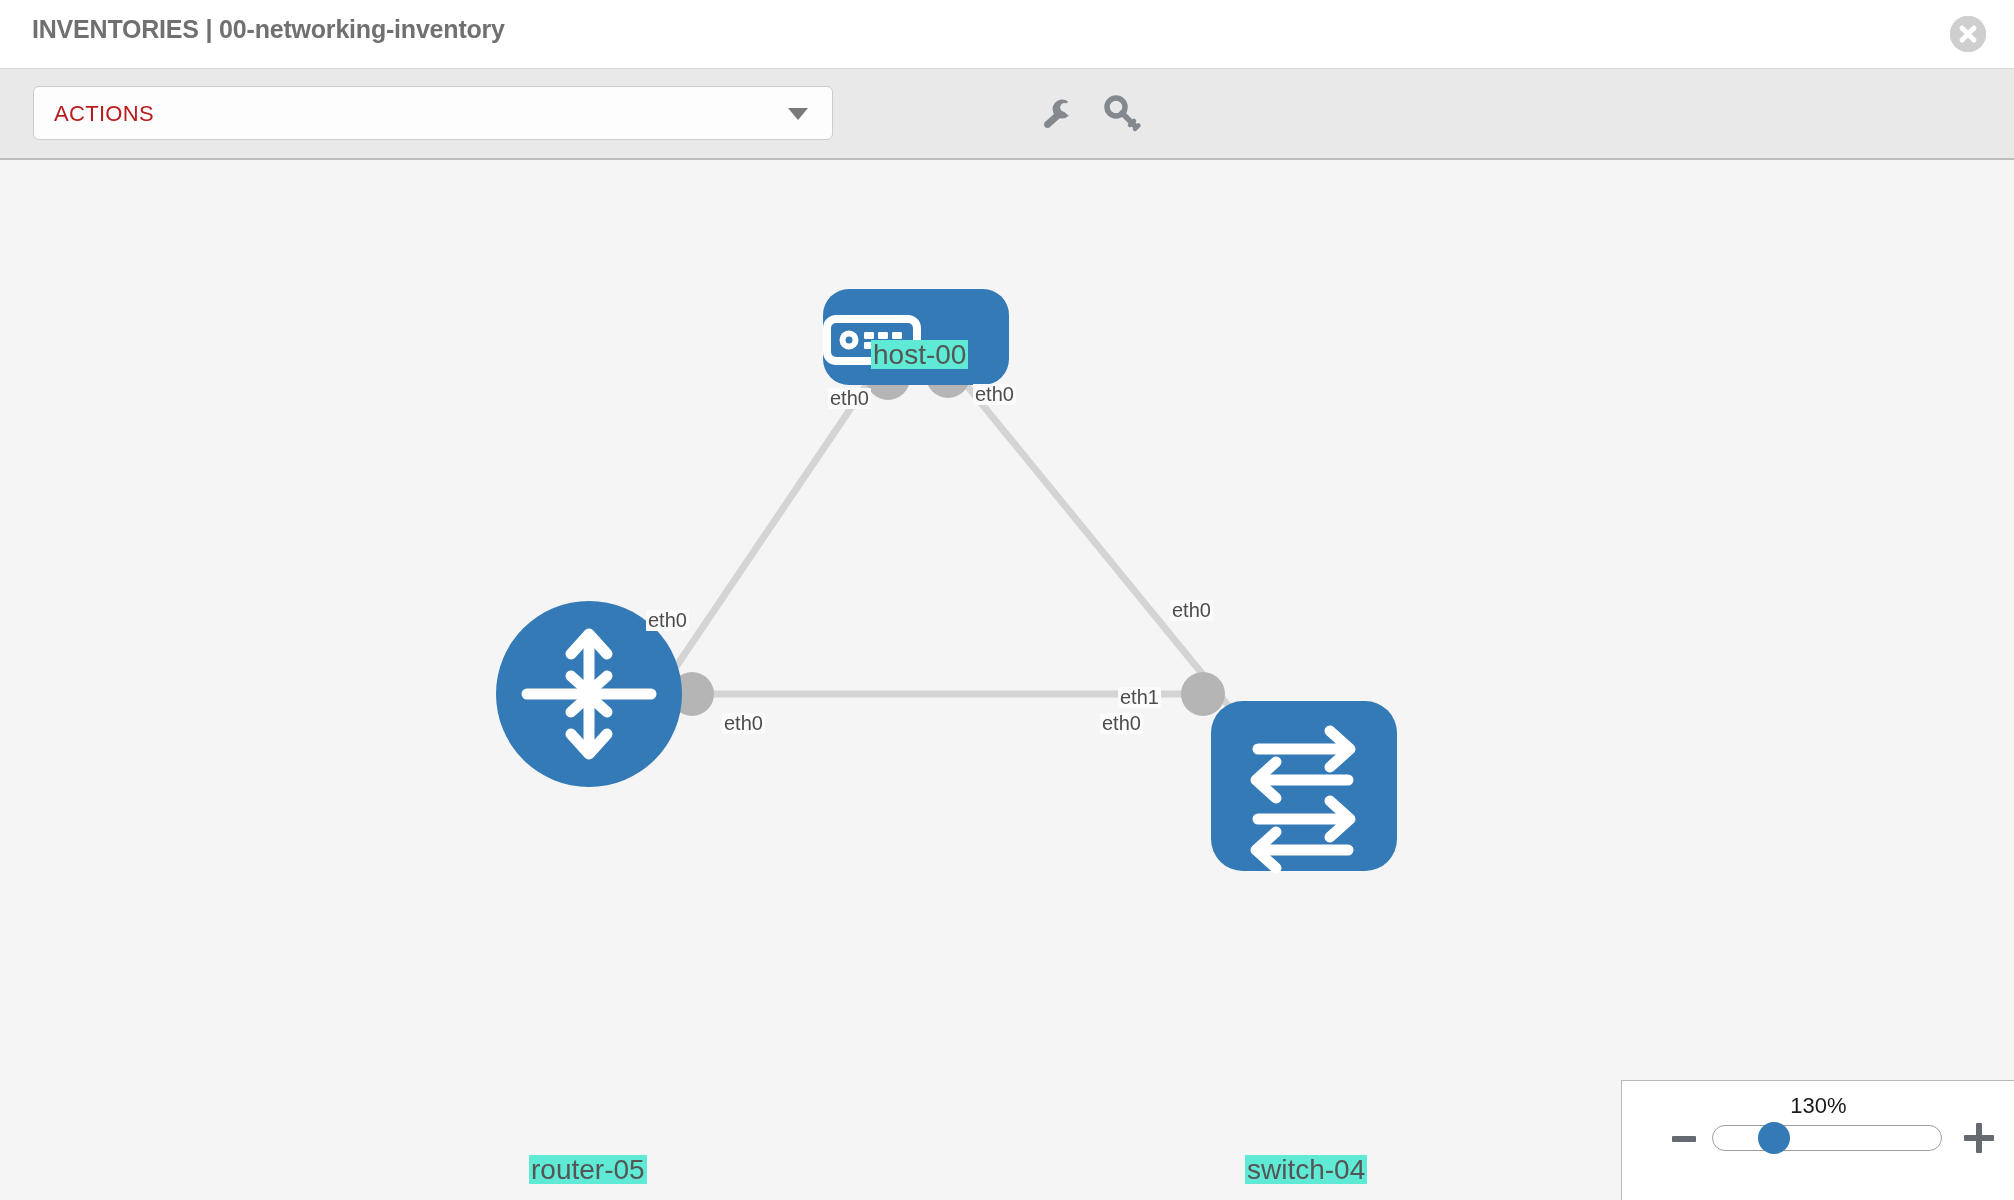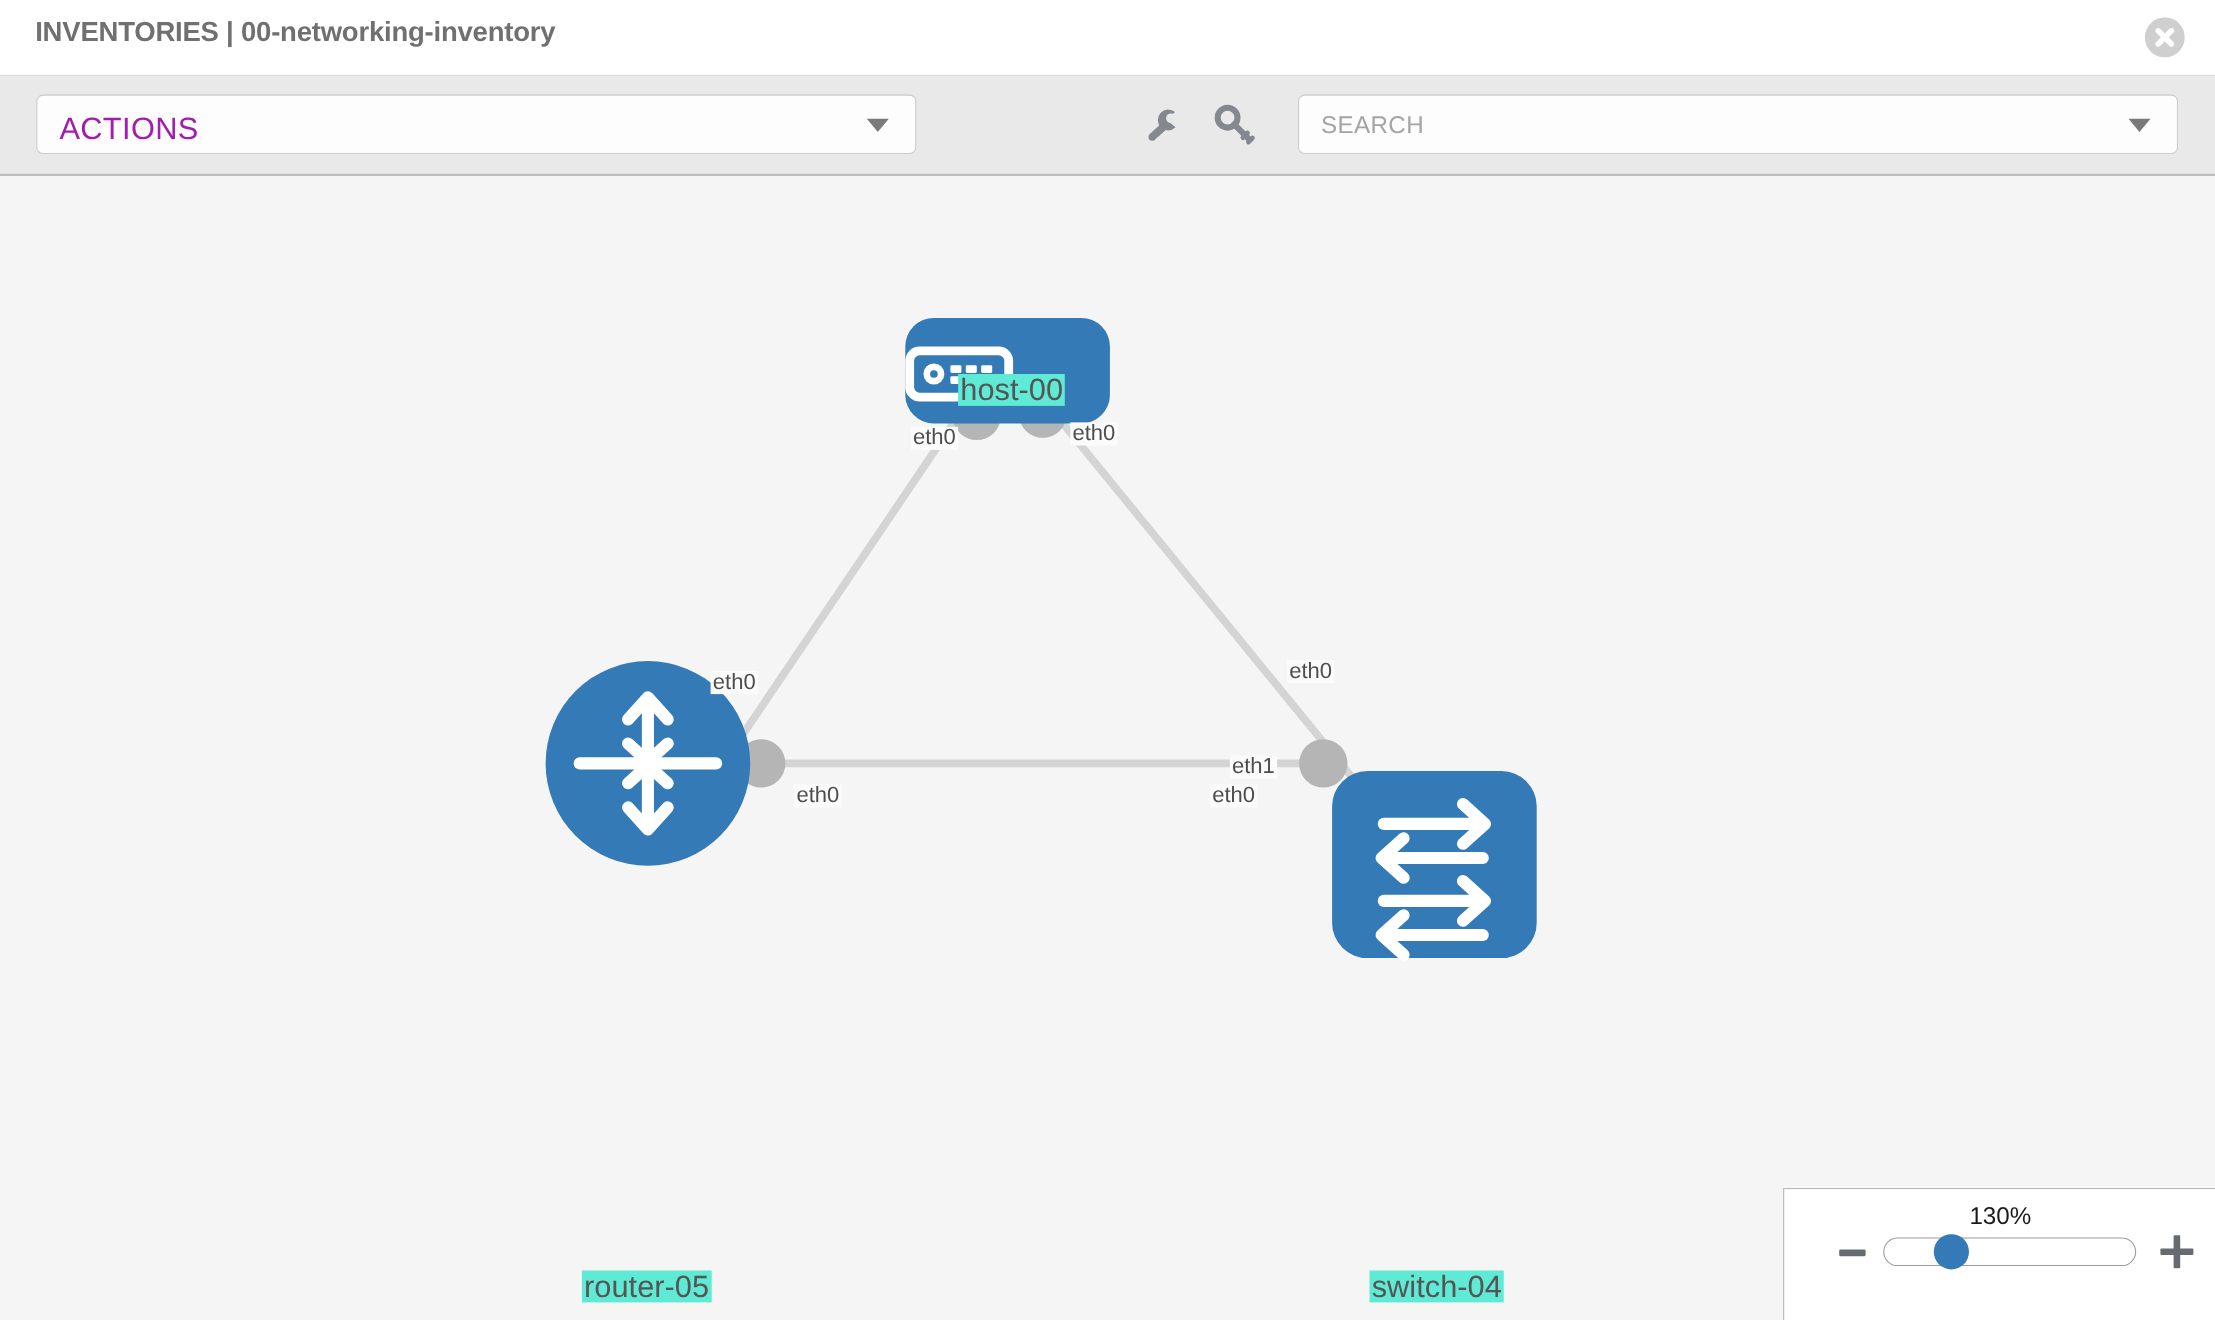--- a/index.html
+++ b/index.html
@@ -56,22 +56,22 @@
     width: 800px;
     height: 54px;
     background: #fdfdfd;
     border: 1px solid #cccccc;
     border-radius: 6px;
     cursor: pointer;
   }
   .actions-label {
     position: absolute;
     left: 20px; top: 14px;
-    font-size: 28px;
-    color: #a21caf;
+    font-size: 22px;
+    color: #b91c1c;
     letter-spacing: 0.3px;
   }
   .caret {
     position: absolute;
     width: 0; height: 0;
     border-left: 10px solid transparent;
     border-right: 10px solid transparent;
     border-top: 12px solid #7a7a7a;
   }
   .actions-caret { right: 24px; top: 21px; }
@@ -231,24 +231,20 @@
 
   <div class="tool-icon key-icon">
     <svg width="44" height="44" viewBox="0 0 44 44" aria-hidden="true">
       <circle cx="16" cy="16" r="9" fill="none" stroke="#84888f" stroke-width="5.5"></circle>
       <path d="M22 22 L35 35" stroke="#84888f" stroke-width="5.5" stroke-linecap="round"></path>
       <path d="M30 34 L34 30" stroke="#84888f" stroke-width="4.5" stroke-linecap="round"></path>
       <path d="M35 38 L38.5 34.5" stroke="#84888f" stroke-width="4.5" stroke-linecap="round"></path>
     </svg>
   </div>
 
-  <div class="search-box">
-    <span class="search-label">SEARCH</span>
-    <span class="caret search-caret"></span>
-  </div>
 </div>
 
 <div class="canvas">
 
   <svg class="topology-svg" viewBox="0 0 2014 1040">
     <defs>
       <clipPath id="clipHost">
           <rect x="823" y="129" width="186" height="96" rx="26"></rect>
         </clipPath>
     </defs>

